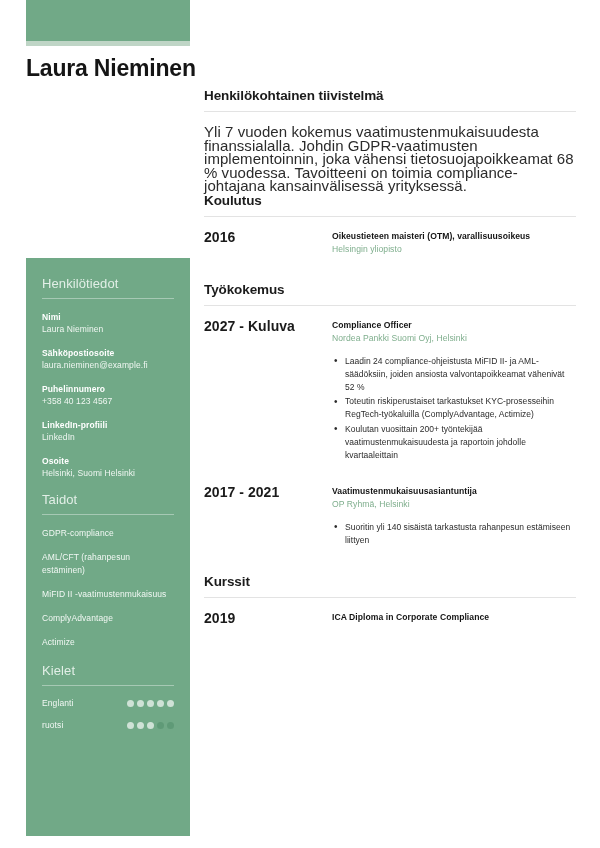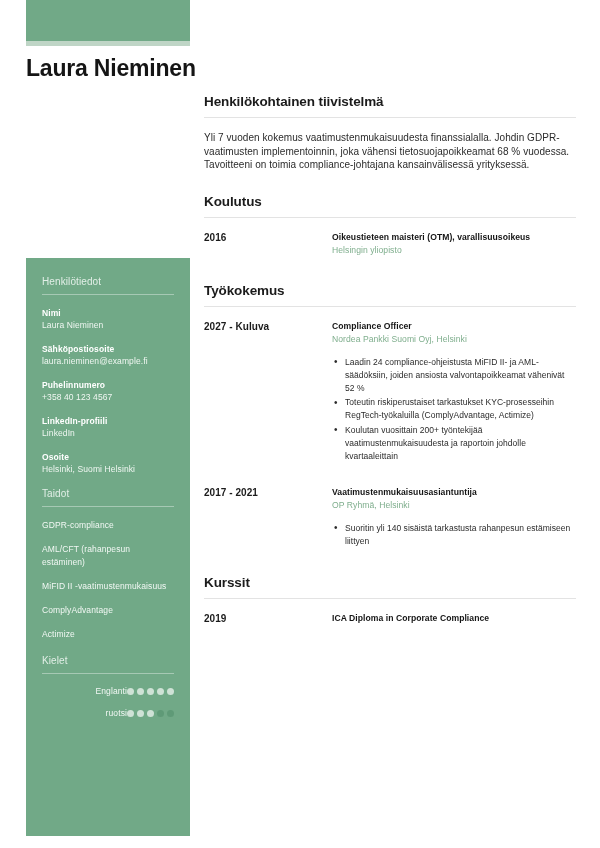--- a/index.html
+++ b/index.html
@@ -56,21 +56,21 @@
     top: 258px;
     width: 164px;
     height: 590px;
     background: #71a987;
     padding: 18px 16px 0 16px;
   }
 
   .side-section { margin-bottom: 4px; }
 
   .side-heading {
-    font-size: 10px;
+    font-size: 13px;
     font-weight: normal;
     color: #e2efe7;
     letter-spacing: 0.1px;
     padding-bottom: 7px;
   }
   .side-rule {
     height: 1px;
     background: #a6c9b4;
     margin-bottom: 12px;
   }
@@ -95,76 +95,75 @@
     font-size: 8.5px;
     color: #f2f8f4;
     line-height: 13px;
     margin-bottom: 11px;
     letter-spacing: 0.1px;
   }
 
   .lang-row {
     display: flex;
     align-items: center;
-    justify-content: flex-end;
+    justify-content: space-between;
     margin-bottom: 12px;
   }
   .lang-name {
     font-size: 8.5px;
     color: #f2f8f4;
     letter-spacing: 0.1px;
   }
   .dots { display: flex; gap: 3px; }
   .dot {
     width: 7px;
     height: 7px;
     border-radius: 50%;
     background: #cfe2d6;
   }
   .dot.off { background: #5f9a77; }
 
   
   .main {
     position: absolute;
     left: 204px;
-    top: 94px;
+    top: 88px;
     width: 372px;
   }
 
   .section { margin-bottom: 0; }
 
   .section-title {
     font-size: 13.5px;
     font-weight: bold;
     color: #1b1b1b;
     letter-spacing: -0.1px;
     padding-bottom: 8px;
   }
   .section-rule {
     height: 1px;
     background: #e3e3e3;
     margin-bottom: 13px;
   }
 
   .summary-text {
-    font-size: 10px;
+    font-size: 15px;
     line-height: 13.5px;
     color: #2b2b2b;
     letter-spacing: 0.05px;
-    margin-bottom: 22px;
   }
 
   .entry {
     display: flex;
     margin-bottom: 8px;
   }
   .entry-date {
     width: 128px;
     flex: 0 0 128px;
-    font-size: 10px;
+    font-size: 14px;
     font-weight: bold;
     color: #1b1b1b;
     line-height: 12px;
     letter-spacing: 0.05px;
     padding-top: 1px;
   }
   .entry-body { flex: 1 1 auto; }
   .entry-role {
     font-size: 8.6px;
     font-weight: bold;

